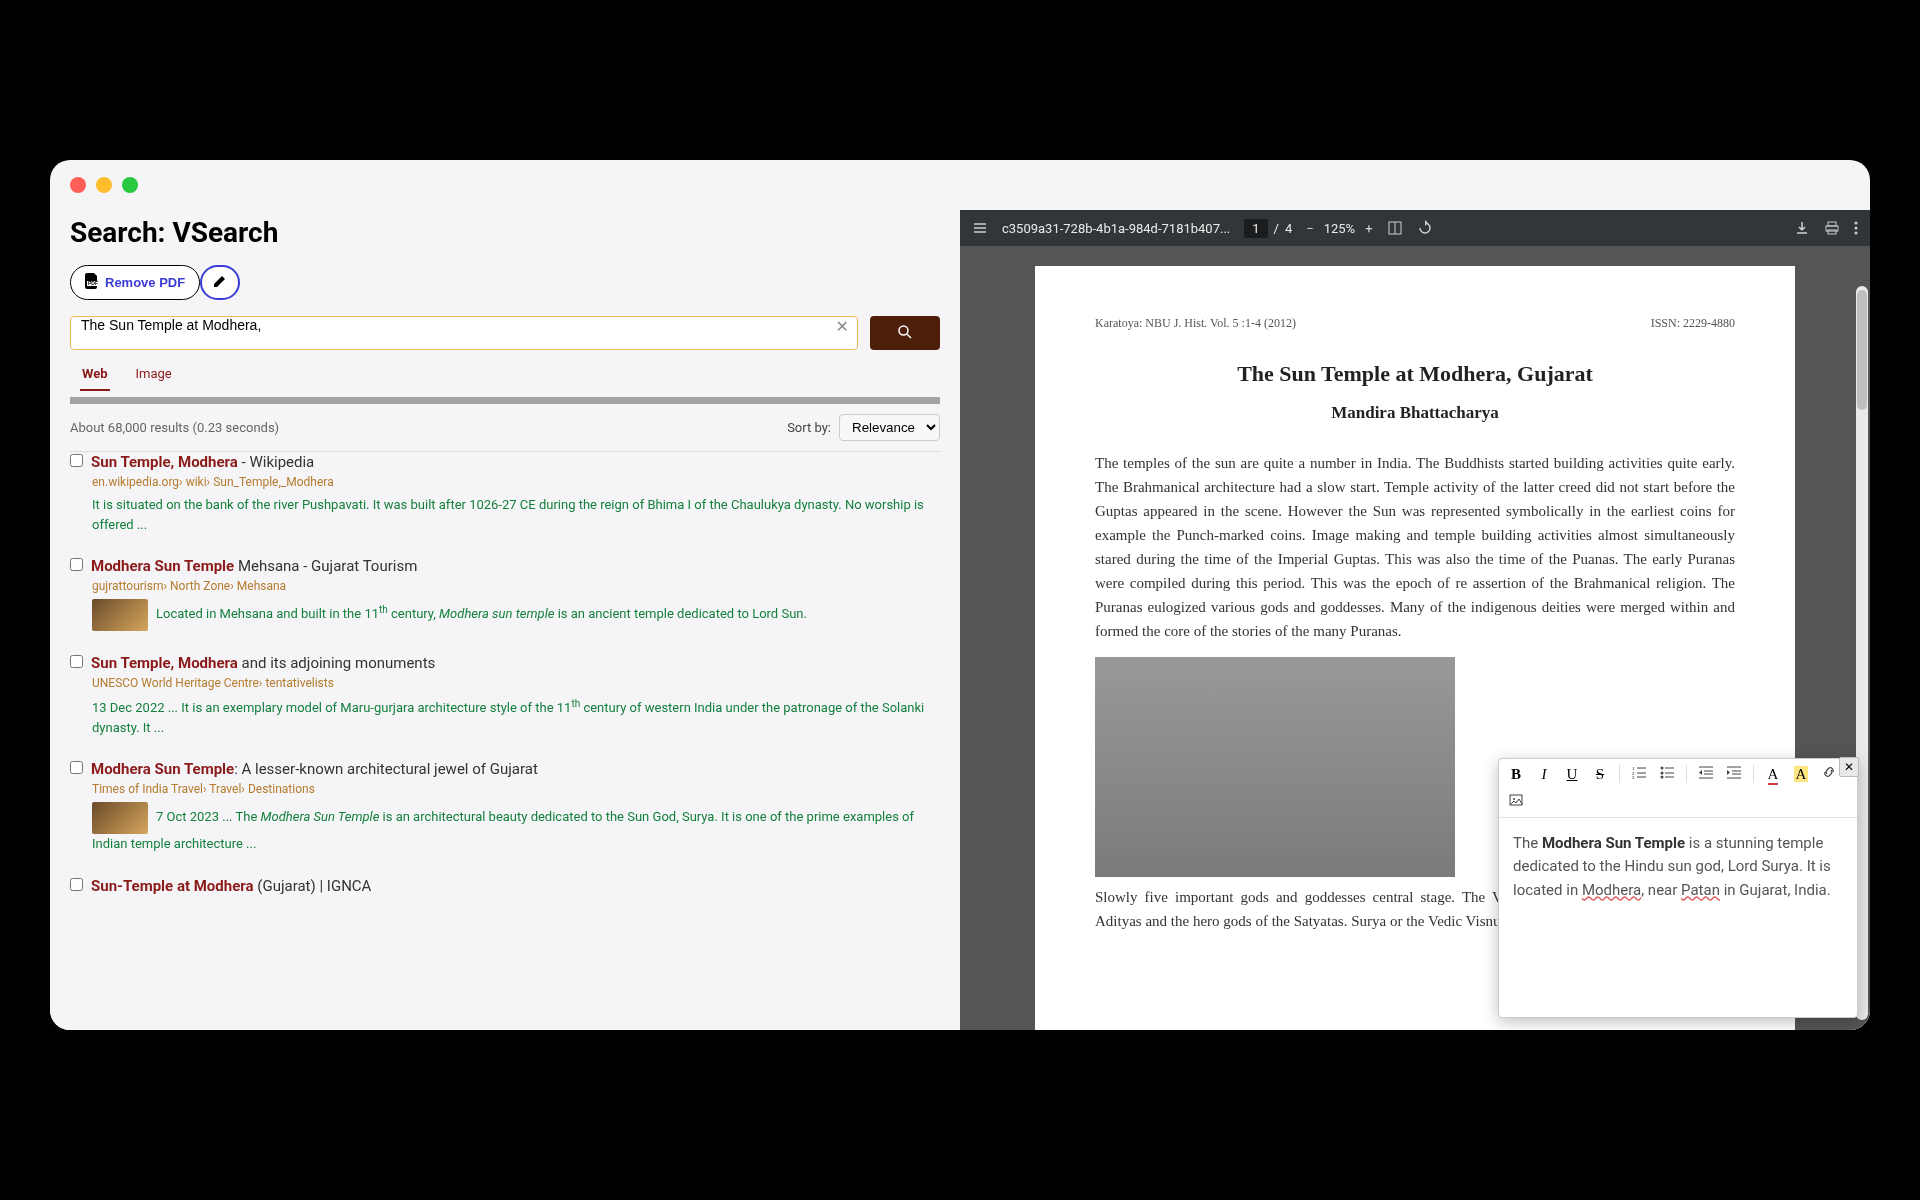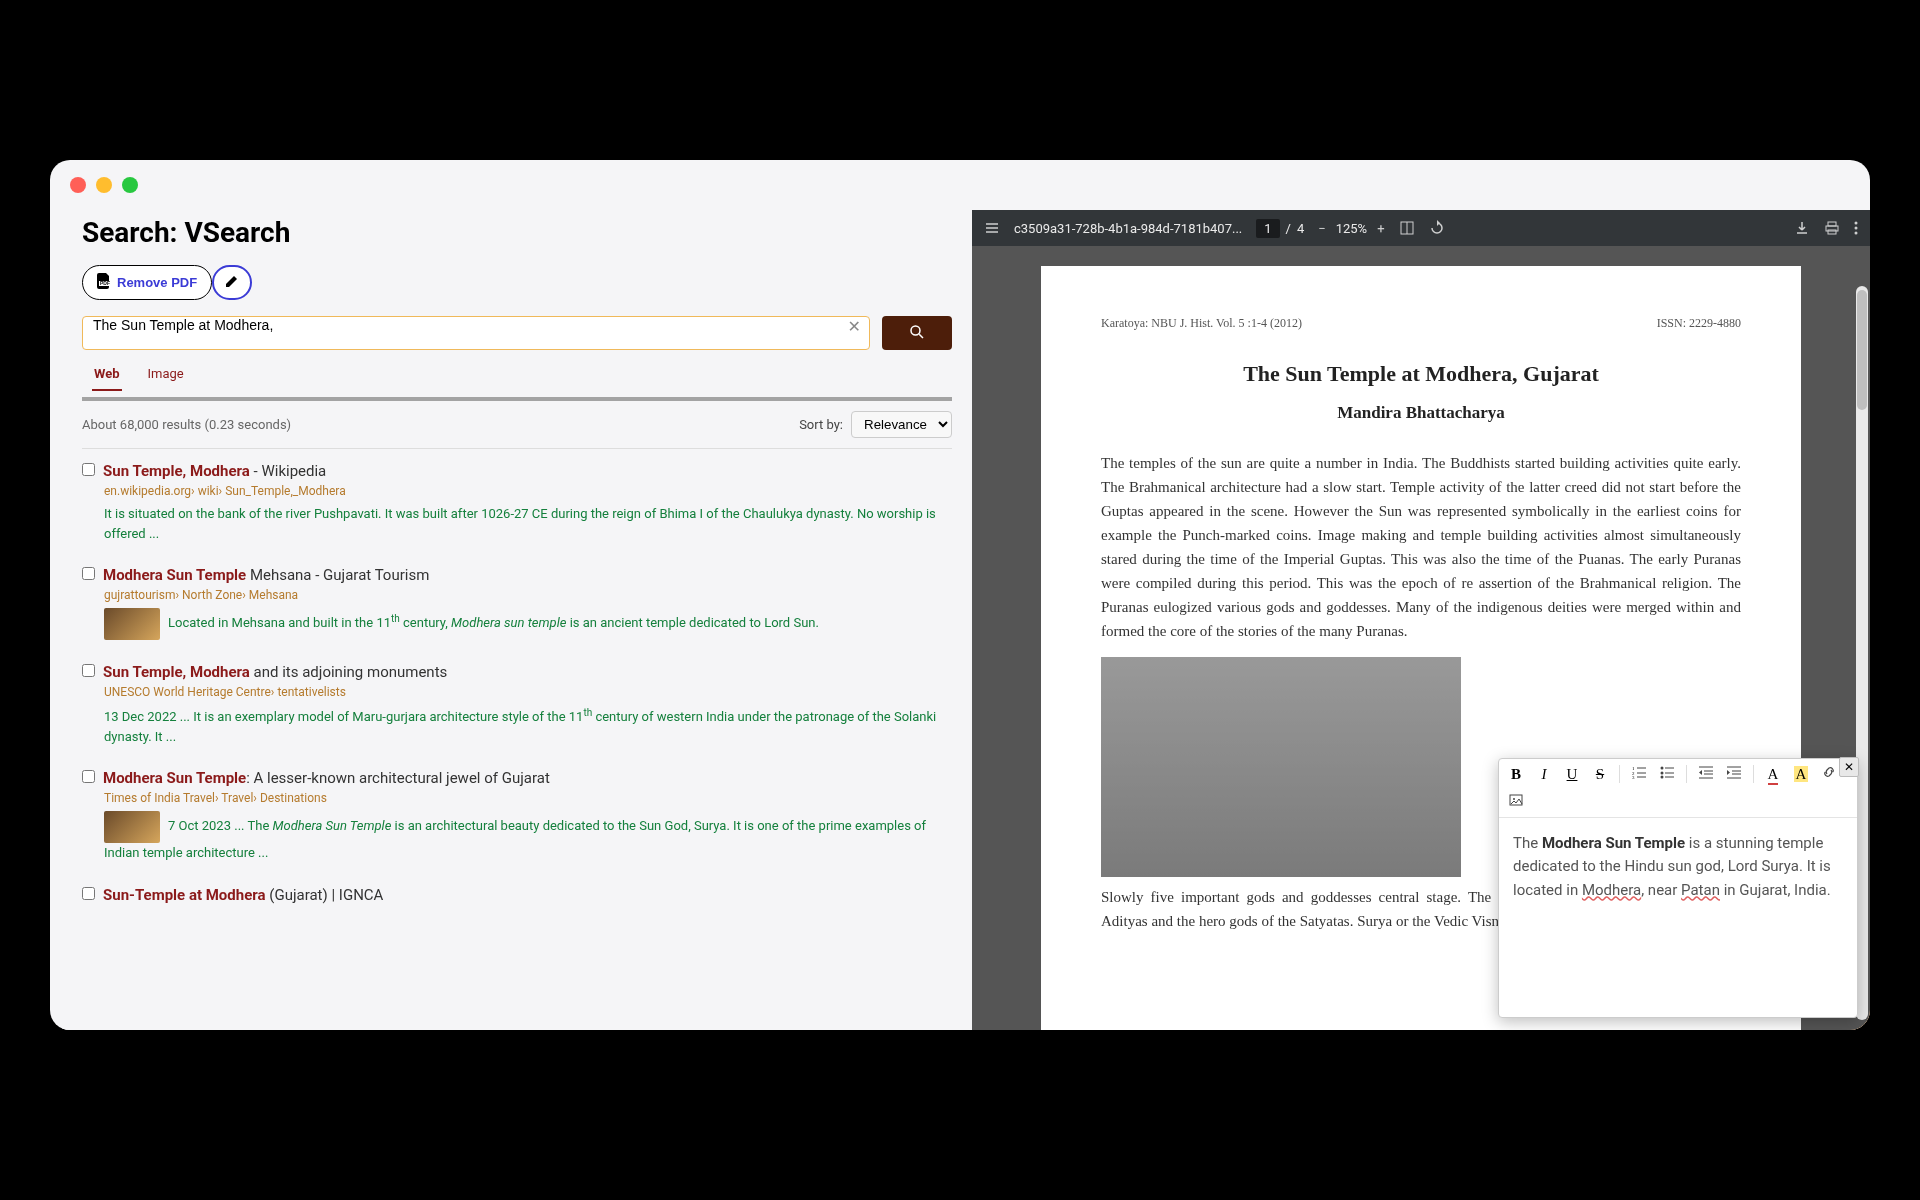--- a/index.html
+++ b/index.html
@@ -26,21 +26,20 @@
   padding: 0 20px;
   gap: 10px;
 }
 .tl-dot { width: 16px; height: 16px; border-radius: 50%; }
 .red { background: #ff5f57; }
 .yellow { background: #ffbd2e; }
 .green { background: #28c840; }
 .content {
   display: flex;
   height: calc(100% - 50px);
-  padding-left: 12px;
 }
 .left-pane {
   width: 910px;
   padding: 0 20px 20px 20px;
   overflow-y: auto;
   background: #f5f5f7;
 }
 .right-pane {
   flex: 1;
   background: #fdba74;
@@ -67,27 +66,27 @@
 .clear-x { position: absolute; right: 8px; color: #888; cursor: pointer; font-size: 16px; }
 .go-btn {
   width: 70px; background: #4d1e0a; border: none; border-radius: 4px;
   display: flex; align-items: center; justify-content: center; cursor: pointer;
 }
 .tabs { display: flex; gap: 24px; padding-left: 10px; font-size: 13px; }
 .tab { padding: 6px 2px 8px 2px; cursor: pointer; color: #8b1a1a; }
 .tab.active { font-weight: 700; border-bottom: 2px solid #8b1a1a; }
 .meta-row {
   display: flex; justify-content: space-between; align-items: center;
-  padding: 10px 0; border-top: 4px solid #a3a3a3; border-bottom: 1px solid #ddd;
+  padding: 10px 0; border-top: 7px solid #a3a3a3; border-bottom: 1px solid #ddd;
   margin-top: 6px;
 }
 .meta-row .count { color: #666; font-size: 13px; }
 .sort { display: flex; align-items: center; gap: 8px; font-size: 13px; color: #444; }
 .sort select { padding: 4px 8px; border: 1px solid #ccc; border-radius: 4px; background: #f8f8f8; text-align: center; }
-.results { margin-top: 12px; }
+.results { margin-top: 0; }
 .result { margin-bottom: 22px; }
 .r-title { display: flex; align-items: baseline; gap: 8px; font-size: 15px; }
 .r-title input[type=checkbox] { margin-top: 2px; }
 .r-title a { color: #8b1a1a; text-decoration: none; }
 .r-title a .hl { font-weight: 700; }
 .r-title a .tail { color: #333; font-weight: 400; }
 .r-url { color: #b57b2e; font-size: 12px; margin: 4px 0 6px 22px; }
 .r-snippet { color: #15803d; font-size: 13px; margin-left: 22px; line-height: 1.5; }
 .r-thumb { width: 56px; height: 32px; background: linear-gradient(135deg,#6a4a2a,#d6a65c); display: inline-block; vertical-align: middle; margin-right: 8px; border-radius: 2px; }
 .r-snippet em { font-style: italic; }

